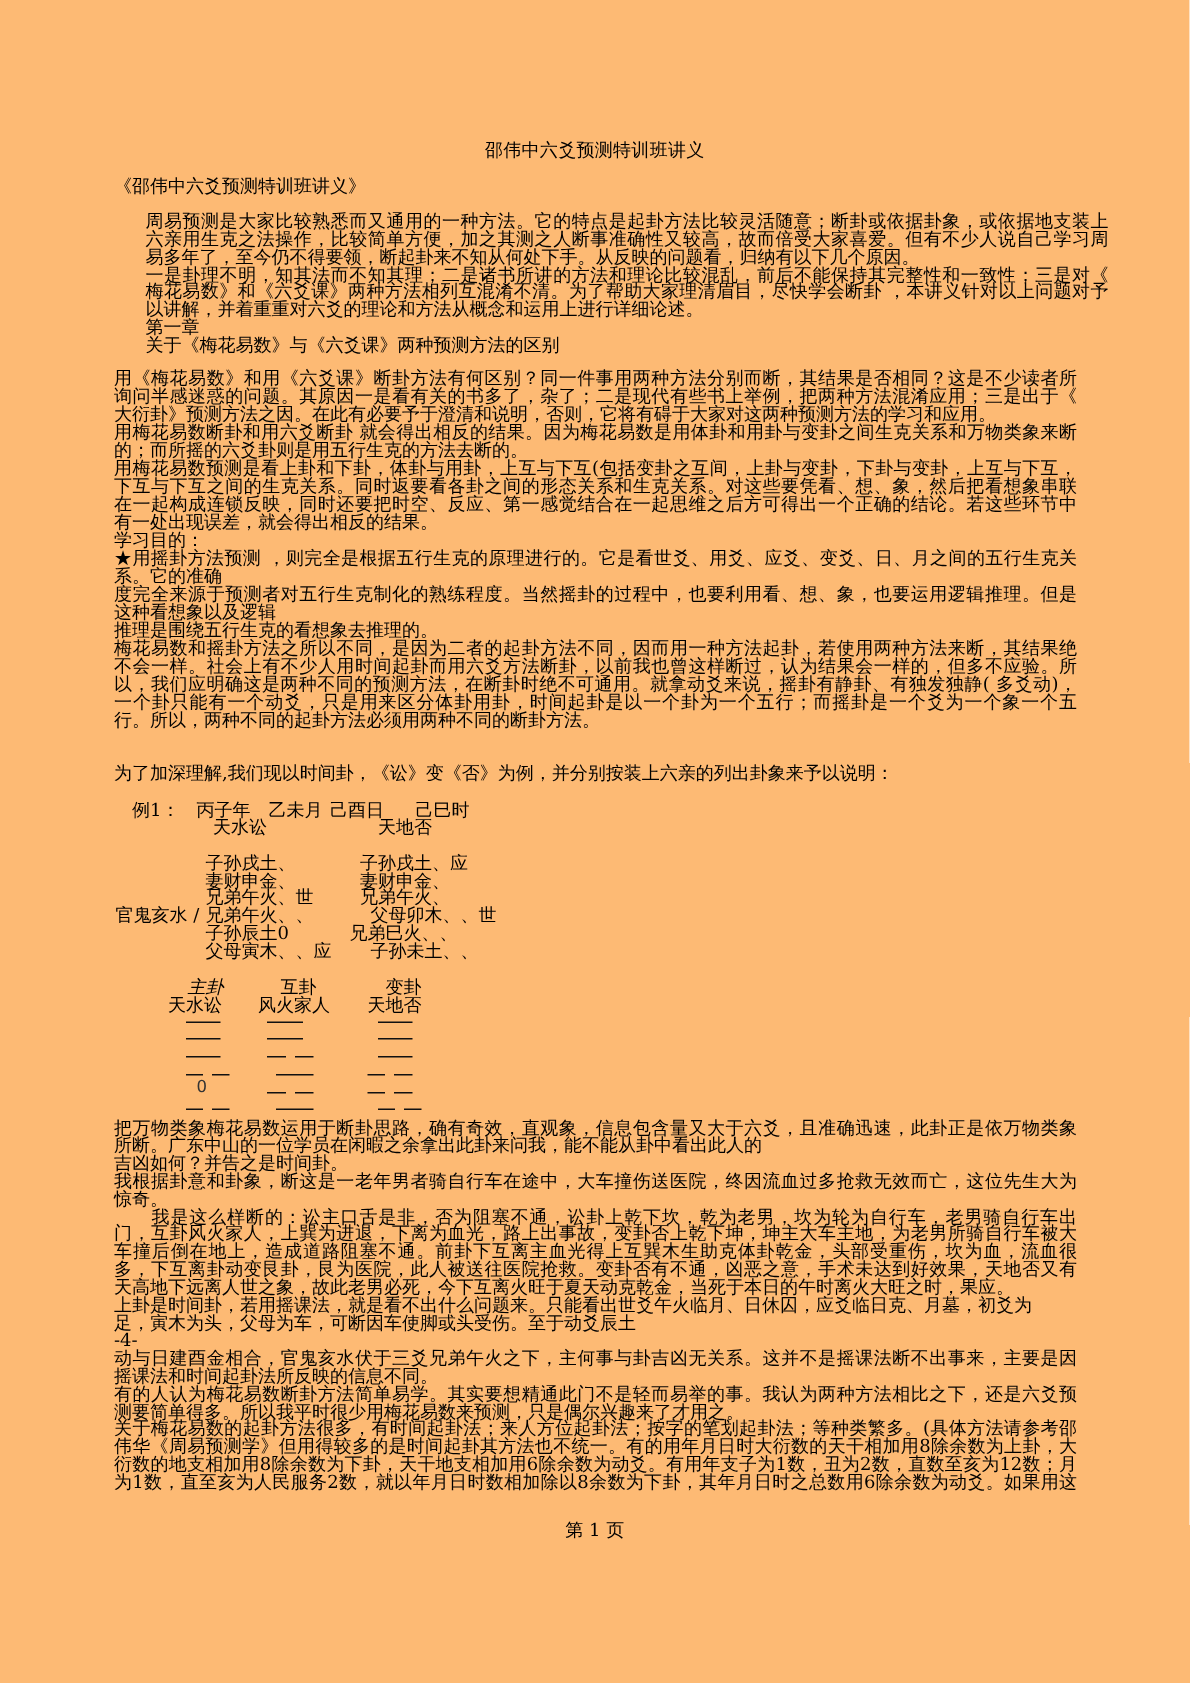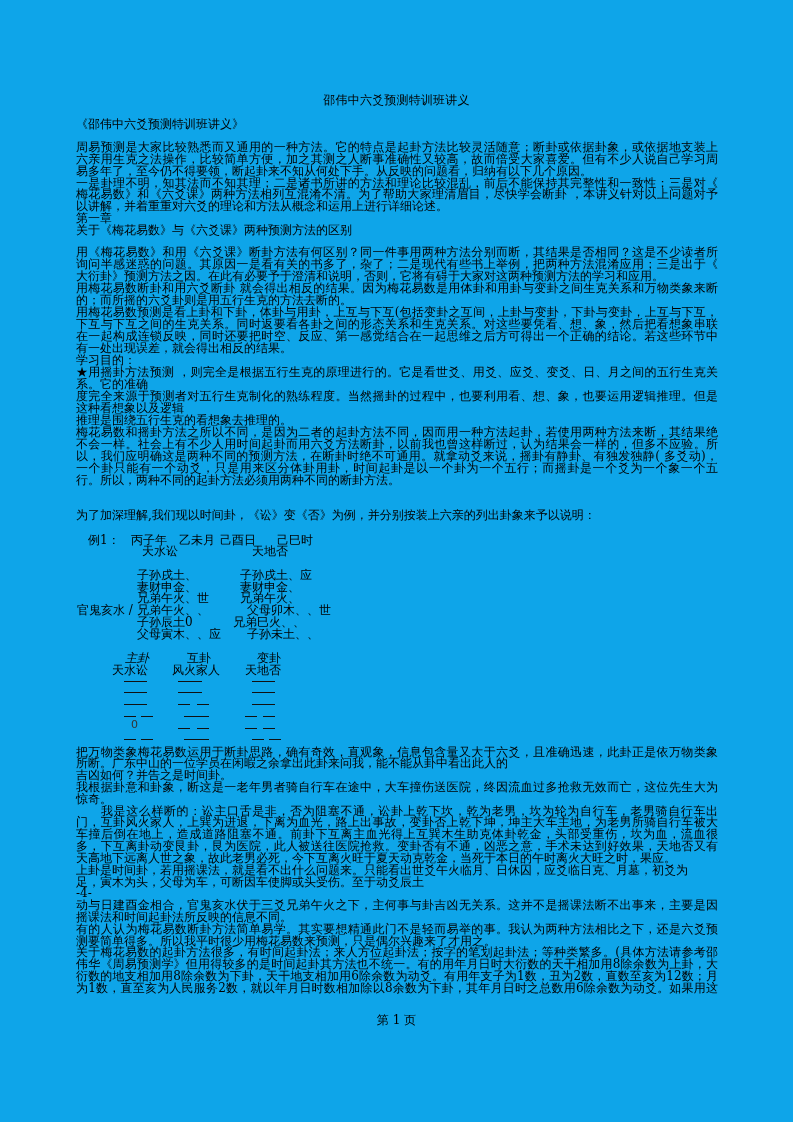--- a/index.html
+++ b/index.html
@@ -1,17 +1,17 @@
 <!DOCTYPE html>
 <html><head>
 <meta charset="utf-8">
 <style>
   html, body { margin: 0; padding: 0; background: #ffffff; }
   body { font-family: "DejaVu Serif", "Liberation Serif", serif; color: #000; }
-  .page { position: relative; width: 793px; height: 1122px; background: #0ea5e9; overflow: hidden; }
+  .page { position: relative; width: 793px; height: 1122px; background: #fdba74; overflow: hidden; }
   .abs { position: absolute; white-space: nowrap; font-size: 12px; line-height: 12px; }
   .title { position: absolute; left: 0; width: 793px; top: 94px; text-align: center; font-size: 12px; line-height: 13px; white-space: nowrap; letter-spacing: 0.2px; }
   .subtitle { position: absolute; left: 76px; top: 118px; font-size: 12px; line-height: 13px; white-space: nowrap; }
   .group { position: absolute; left: 76px; width: 642px; }
   .ln { display: block; width: 642px; font-size: 12px; white-space: nowrap; overflow: visible; text-align: left; }
   .ga .ln { height: 11.77px; line-height: 11.77px; }
   .gb .ln { height: 11.97px; line-height: 11.97px; }
   .gc .ln { height: 11.82px; line-height: 11.82px; }
   .ln.j { text-align: justify; text-align-last: justify; text-justify: inter-character; }
   .ln.indent { padding-left: 25px; width: 617px; }
@@ -23,21 +23,21 @@
   .footer { position: absolute; left: 0; width: 793px; top: 1014px; text-align: center; font-size: 12px; line-height: 13px; white-space: nowrap; }
 </style>
 </head>
 <body>
 
 <div class="page">
 
   <div class="title">邵伟中六爻预测特训班讲义</div>
   <div class="subtitle">《邵伟中六爻预测特训班讲义》</div>
 
-  <div class="group ga" style="top:142.4px;">
+  <div class="group ga" style="top:142.4px;margin-left:21px;">
     <div class="ln j">周易预测是大家比较熟悉而又通用的一种方法。它的特点是起卦方法比较灵活随意；断卦或依据卦象，或依据地支装上</div>
     <div class="ln j">六亲用生克之法操作，比较简单方便，加之其测之人断事准确性又较高，故而倍受大家喜爱。但有不少人说自己学习周</div>
     <div class="ln">易多年了，至今仍不得要领，断起卦来不知从何处下手。从反映的问题看，归纳有以下几个原因。</div>
     <div class="ln j">一是卦理不明，知其法而不知其理；二是诸书所讲的方法和理论比较混乱，前后不能保持其完整性和一致性；三是对《</div>
     <div class="ln j">梅花易数》和《六爻课》两种方法相列互混淆不清。为了帮助大家理清眉目，尽快学会断卦 ，本讲义针对以上问题对予</div>
     <div class="ln">以讲解，并着重重对六爻的理论和方法从概念和运用上进行详细论述。</div>
     <div class="ln">第一章</div>
     <div class="ln">关于《梅花易数》与《六爻课》两种预测方法的区别</div>
   </div>
 

